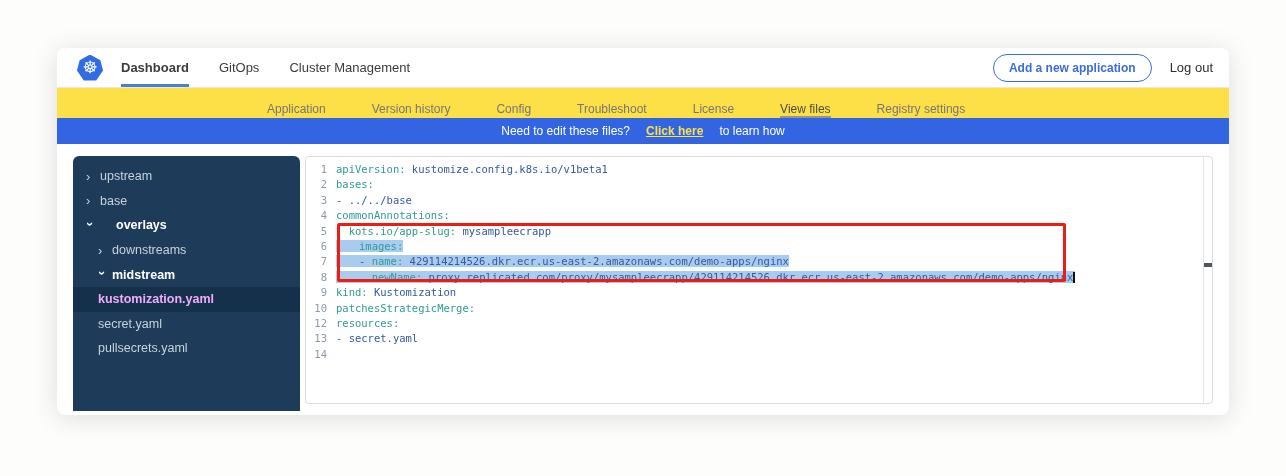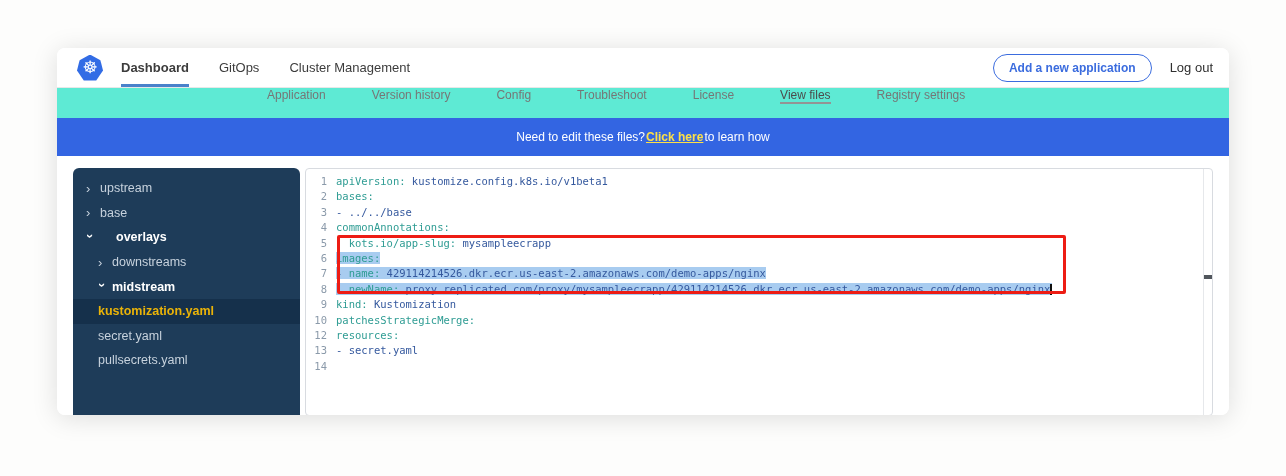--- a/index.html
+++ b/index.html
@@ -25,54 +25,54 @@
     border-bottom:3px solid transparent; padding-top:3px; cursor:pointer; }
   .ptab.active{ font-weight:bold; border-bottom-color:var(--nav-underline); }
   .top-spacer{ flex:1; }
   .add-btn{ align-self:center; background:#fff; border:1px solid var(--accent);
     color:var(--accent); font-weight:bold; font-size:12px; border-radius:16px;
     padding:6px 15px; margin-right:18px; cursor:pointer;
     font-family:"Liberation Sans", sans-serif; }
   .logout{ align-self:center; font-size:13px; color:#2f2f2f; cursor:pointer; }
 
   
-  .subnav{ height:30px; background:#5eead4; display:flex; align-items:flex-start;
+  .subnav{ height:30px; background:#fde047; display:flex; align-items:flex-end;
     padding-left:210px; gap:46px; }
   .stab{ display:flex; align-items:center; font-size:12px; color:#767676;
     border-bottom:2px solid transparent; cursor:pointer; }
   .stab.active{ color:#4c4c4c; border-bottom-color:#949494; }
 
   
-  .banner{ height:38px; background:var(--banner-bg); color:#fff; font-size:12px;
-    display:flex; align-items:center; justify-content:center; gap:1px; }
+  .banner{ height:26px; background:var(--banner-bg); color:#fff; font-size:12px;
+    display:flex; align-items:center; justify-content:center; gap:16px; }
   .banner a{ color:#fde047; font-weight:bold; text-decoration:underline; cursor:pointer; }
 
   
   .content{ position:relative; height:267px; background:#fff; }
   .filetree{ position:absolute; left:16px; top:12px; width:227px; bottom:0;
     background:var(--sidebar-bg); border-radius:6px 6px 0 0; padding-top:8px;
     overflow:hidden; }
   .tree-row{ height:24.6px; display:flex; align-items:center; font-size:12.5px;
     color:#c7d2dd; cursor:pointer; white-space:nowrap; }
   .tree-row.bold{ color:#fff; font-weight:bold; }
-  .tree-row.selected{ background:var(--sidebar-sel); color:#eab308; font-weight:bold; }
+  .tree-row.selected{ background:var(--sidebar-sel); color:#f0abfc; font-weight:bold; }
   .chev{ display:inline-block; width:9px; margin-right:5px; font-size:13px;
     line-height:1; }
   .chev.open{ transform:rotate(90deg) translateX(1px); }
 
   .editor{ position:absolute; left:248px; top:12px; width:908px; height:248px;
     background:#fff; border:1px solid #d8dbe0; border-radius:4px; overflow:hidden;
     font-family:"DejaVu Sans Mono", monospace; font-size:10.5px; cursor:text; }
   .code-area{ position:absolute; left:0; top:5px; right:11px; }
   .cl{ display:flex; height:15.4px; line-height:15.4px; white-space:pre; }
   .ln{ width:30px; text-align:right; padding-right:9px; color:var(--lnum);
     flex:none; user-select:none; }
   .ct .k{ color:var(--key); }
   .ct .v{ color:var(--val); }
-  .sel{ background:var(--sel-bg); }
+  .sel{ background:var(--sel-bg);padding-left:23px; }
   .cursor{ display:inline-block; width:2px; height:11px; background:#101010;
     vertical-align:-2px; }
   .redbox{ position:absolute; left:31px; top:66px; width:729px; height:59px;
     border:3px solid var(--redbox); border-radius:2px; pointer-events:none; z-index:4; }
   .sb-track{ position:absolute; left:897px; top:0; bottom:0; width:10px;
     border-left:1px solid #e6e8eb; cursor:pointer; }
   .sb-thumb{ position:absolute; left:0; top:106px; width:10px; height:4px;
     background:#51565c; }
 </style>
 </head>

